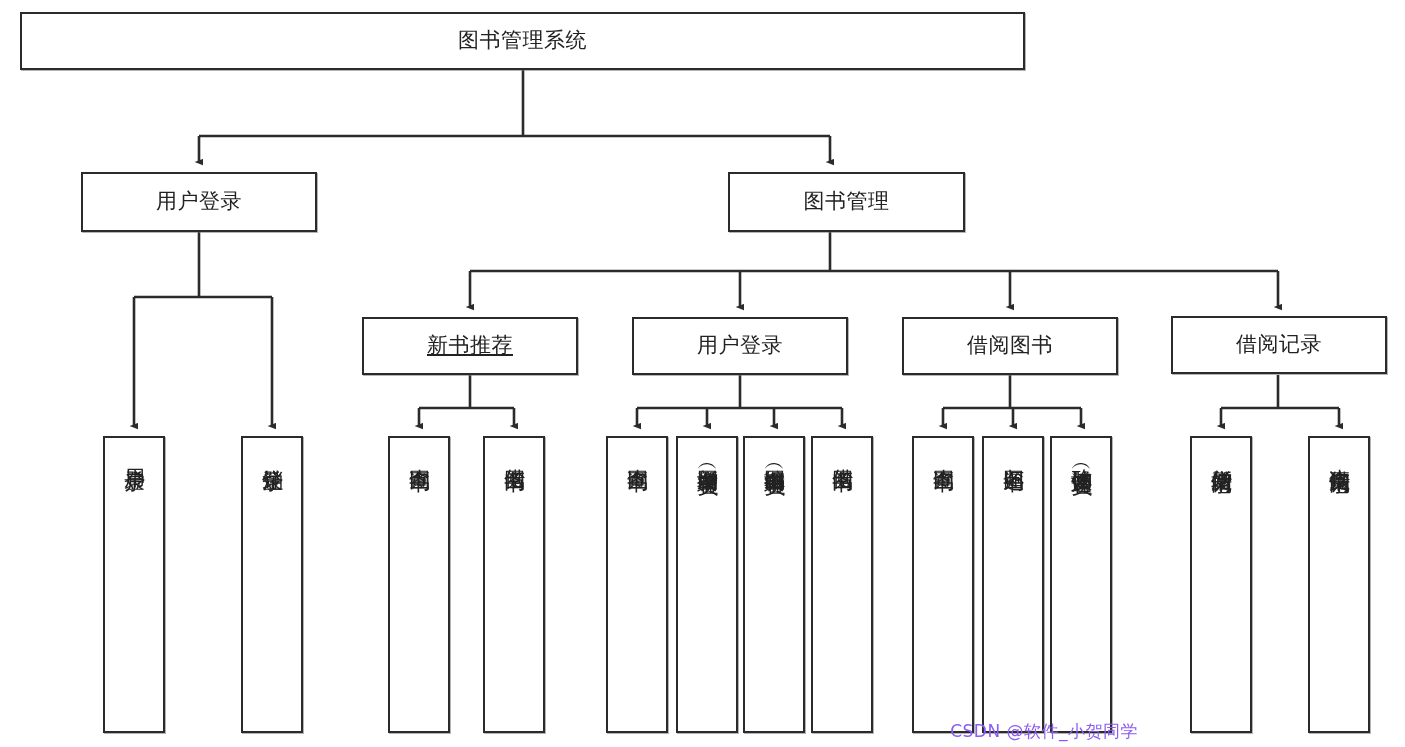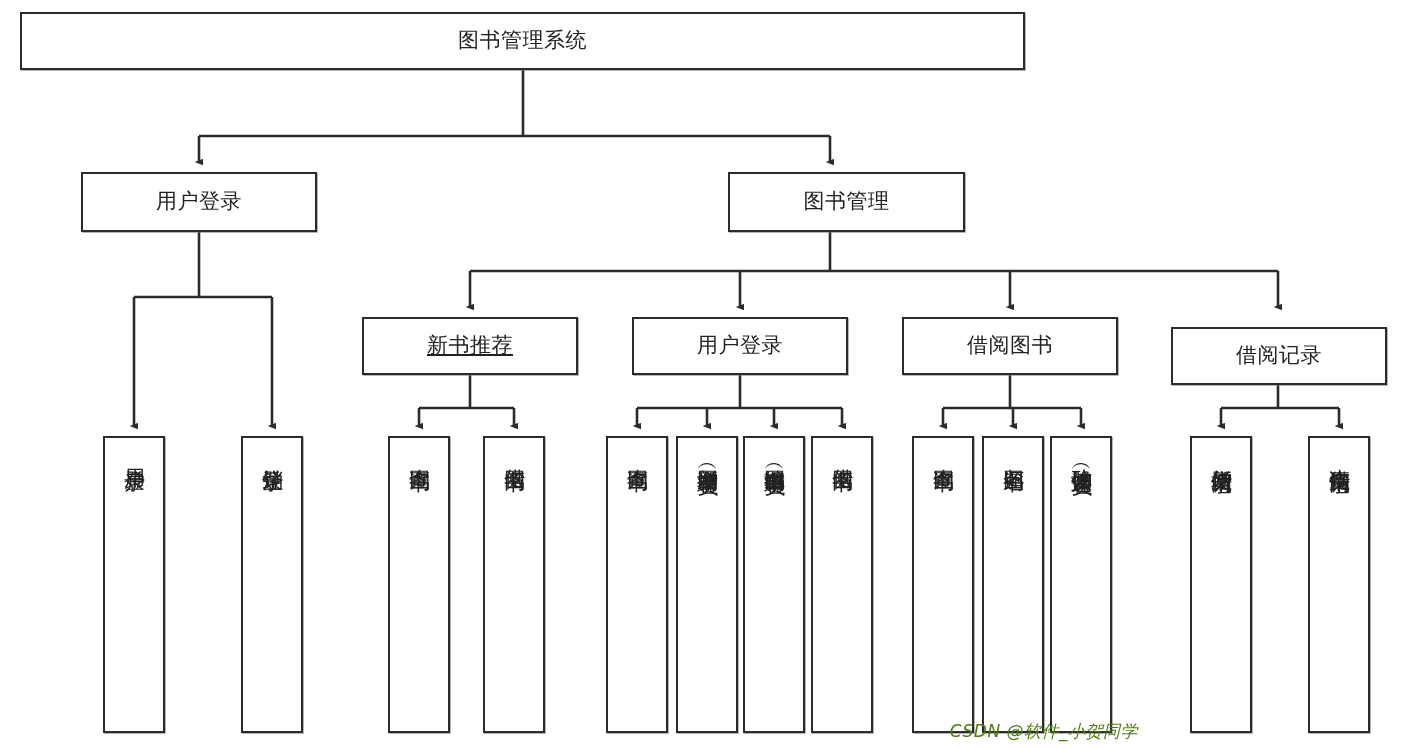--- a/index.html
+++ b/index.html
@@ -65,24 +65,23 @@
     letter-spacing: 1px;
     text-align: left;
     white-space: nowrap;
   }
 
   #watermark {
     position: absolute;
     right: 8px;
     bottom: 4px;
     font-size: 17px;
-    color: #4d7c0f;
+    color: #8b5cf6;
     white-space: nowrap;
     letter-spacing: 0.5px;
-    font-style: italic;
   }
 </style>
 </head>
 <body>
 
 <div id="diagram-canvas">
 
   <svg id="edge-layer" viewBox="0 0 1405 747" width="1405" height="747" xmlns="http://www.w3.org/2000/svg">
     <defs>
       <marker id="arrowhead" markerWidth="9" markerHeight="9" refX="3.2" refY="4.2" orient="auto" markerUnits="userSpaceOnUse">
@@ -147,21 +146,21 @@
 
   <div class="node node-h" style="left: 362px; top: 317px; width: 216px; height: 58px; text-decoration: underline;">
     <span class="node-label">新书推荐</span>
   </div>
   <div class="node node-h" style="left: 632px; top: 317px; width: 216px; height: 58px;">
     <span class="node-label">用户登录</span>
   </div>
   <div class="node node-h" style="left: 902px; top: 317px; width: 216px; height: 58px;">
     <span class="node-label">借阅图书</span>
   </div>
-  <div class="node node-h" style="left: 1171px; top: 327px; width: 216px; height: 58px;">
+  <div class="node node-h" style="left: 1171px; top: 316px; width: 216px; height: 58px;">
     <span class="node-label">借阅记录</span>
   </div>
 
   <div class="node node-v" style="left: 103px; top: 436px; width: 62px; height: 297px;">
     <span class="node-label">用户登录</span>
   </div>
   <div class="node node-v" style="left: 241px; top: 436px; width: 62px; height: 297px;">
     <span class="node-label">注销登录</span>
   </div>
   <div class="node node-v" style="left: 388px; top: 436px; width: 62px; height: 297px;">

